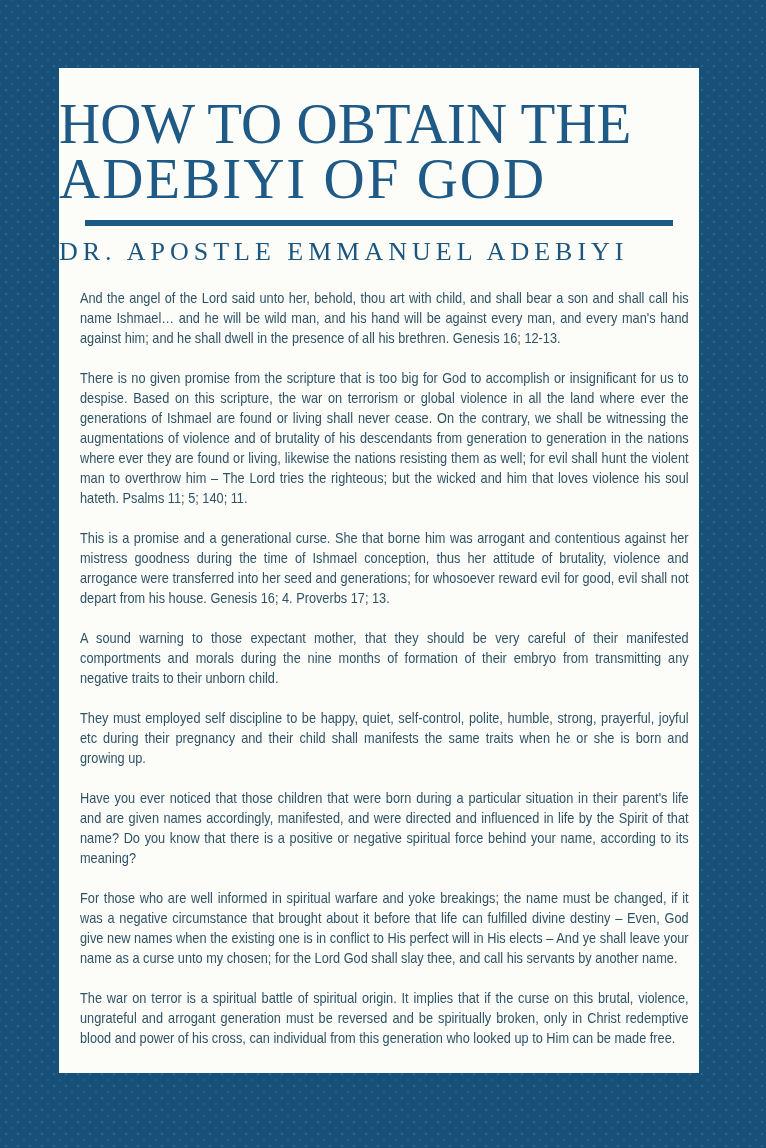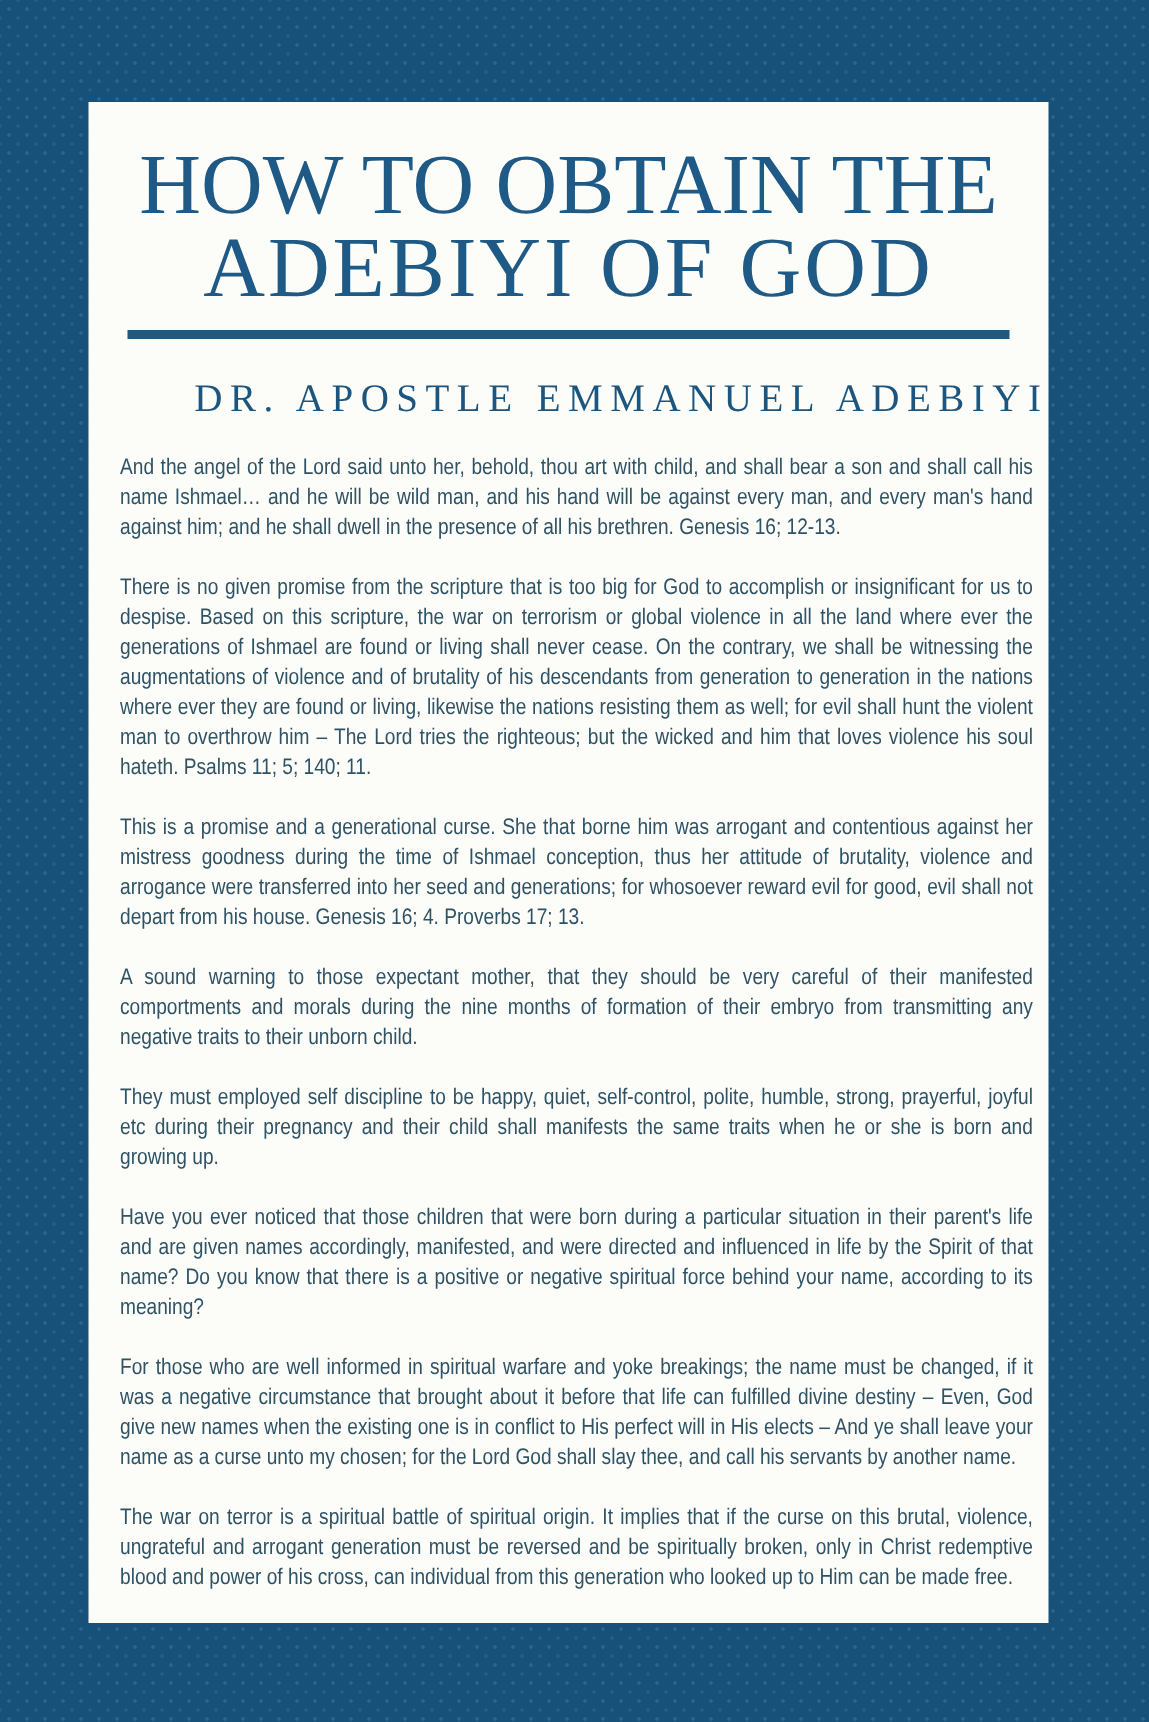--- a/index.html
+++ b/index.html
@@ -23,37 +23,37 @@
     left: 59px;
     top: 68px;
     width: 640px;
     min-height: 1005px;
     box-sizing: border-box;
     background: #fcfcf9;
     padding: 28px 0 20px 0;
   }
   .title {
     margin: 0;
-    text-align: center;
+    text-align: left;
     font-family: "Liberation Serif", serif;
     font-weight: normal;
     color: #1e5a85;
     font-size: 57px;
     line-height: 55px;
   }
   .title .line { display: block; white-space: nowrap; }
   .title .line2 { letter-spacing: 2px; }
   .divider {
     height: 6px;
     background: #1d5a83;
     margin: 14px 26px 0 26px;
   }
   .author {
-    margin-top: 25px;
-    text-align: right;
+    margin-top: 11px;
+    text-align: left;
     font-family: "Liberation Serif", serif;
     font-size: 26px;
     letter-spacing: 5px;
     color: #1c567e;
     white-space: nowrap;
   }
   .bodytext {
     margin: 21px 0 0 21px;
     width: 716px;
     transform: scaleX(0.85);

